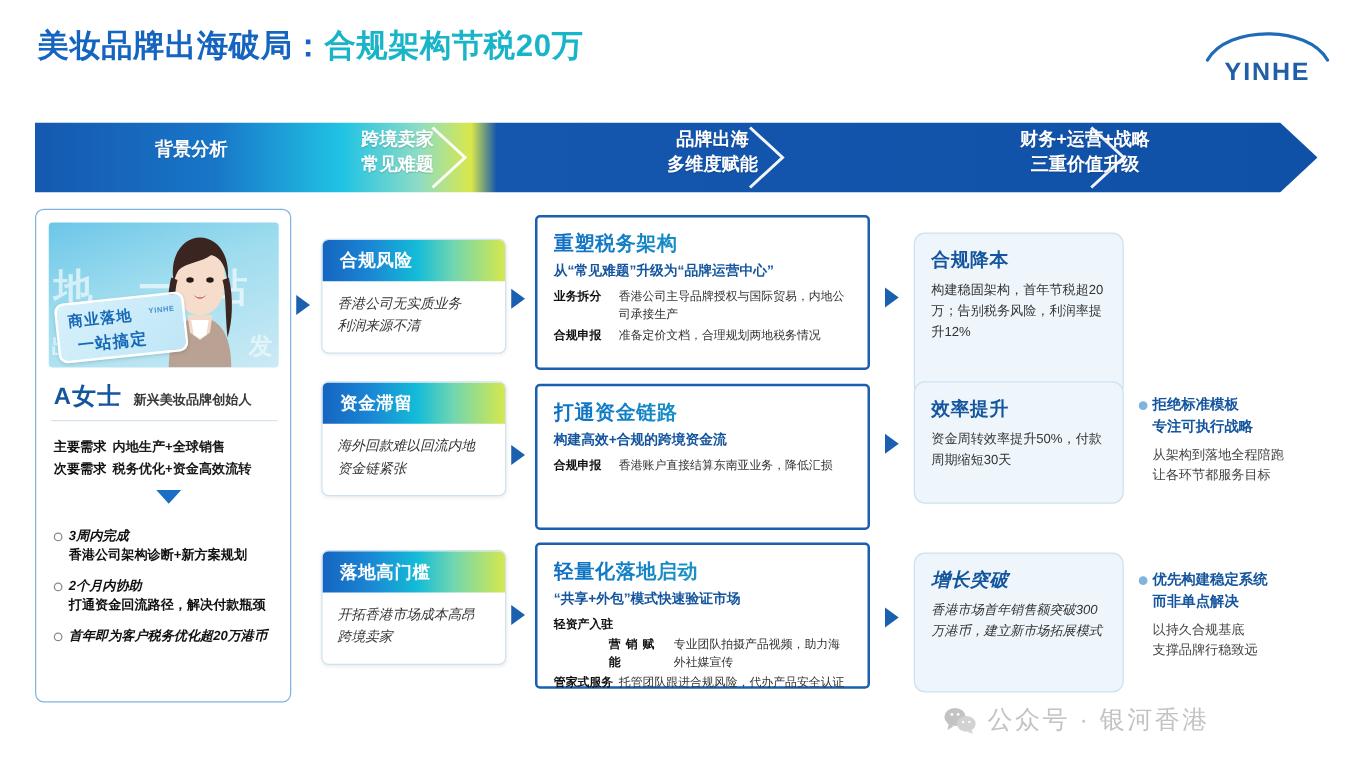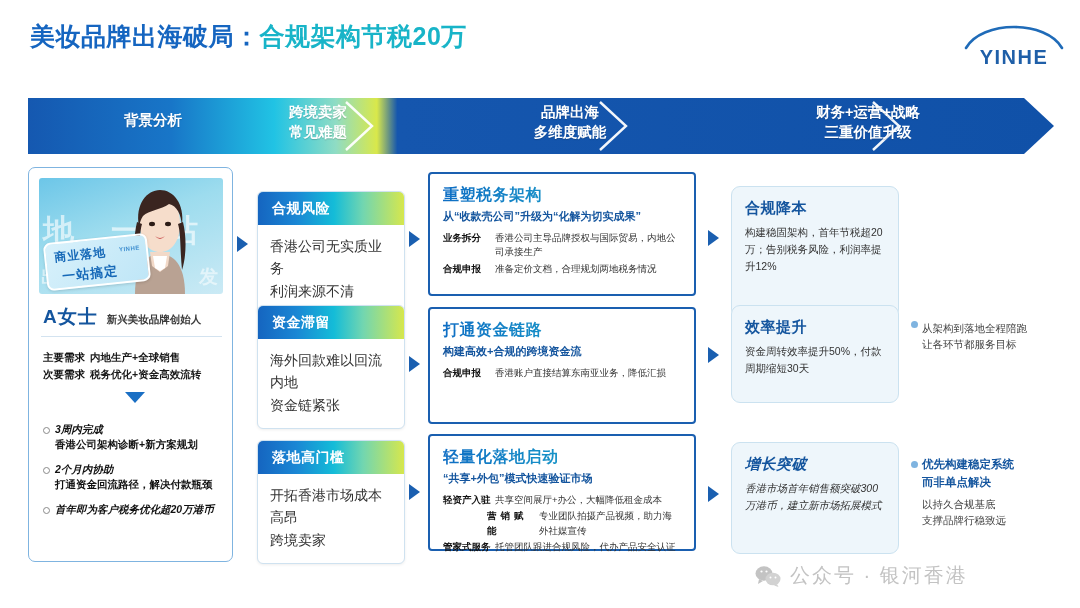--- a/index.html
+++ b/index.html
@@ -103,21 +103,21 @@
   .pain {
     position:absolute; left:257px; width:148px;
     border:1px solid #cfe2f0; border-radius:6px; background:#fff; overflow:hidden;
     box-shadow:0 1px 3px rgba(0,0,0,.07);
   }
   .pain-head {
     height:33px; display:flex; align-items:center; padding-left:14px;
     background:linear-gradient(90deg,#1565c0 0%,#1a86d4 26%,#14bcd8 52%,#72d6b0 72%,#d6e74d 100%);
     color:#fff; font-size:14px; font-weight:bold; letter-spacing:.5px;
   }
-  .pain-body { padding:10px 12px 12px 12px; font-size:14px; color:#333; line-height:1.6; }
+  .pain-body { padding:10px 12px 12px 12px; font-size:11px; color:#333; line-height:1.6;font-style:italic; }
   .pain-1 { top:191px; }
   .pain-2 { top:305px; }
   .pain-3 { top:440px; }
 
   
   .sol {
     position:absolute; left:428px; width:268px;
     border:2px solid #1a5fb0; border-radius:4px; background:#fff;
     padding:11px 13px 11px 13px;
   }
@@ -296,21 +296,21 @@
 资金链紧张</div>
   </div>
   <div class="pain pain-3">
     <div class="pain-head">落地高门槛</div>
     <div class="pain-body" style="white-space:pre-line;">开拓香港市场成本高昂
 跨境卖家</div>
   </div>
 
   <div class="sol sol-1">
     <div class="sol-title">重塑税务架构</div>
-    <div class="sol-sub">从“收款壳公司”升级为“化解为切实成果”</div>
+    <div class="sol-sub">从“常见难题”升级为“品牌运营中心”</div>
     <div class="sol-rows">
       <div class="sol-row">
         <span class="sol-k">业务拆分</span>
         <span class="sol-v">香港公司主导品牌授权与国际贸易，内地公司承接生产</span>
       </div>
       <div class="sol-row">
         <span class="sol-k">合规申报</span>
         <span class="sol-v">准备定价文档，合理规划两地税务情况</span>
       </div>
     </div>
@@ -326,21 +326,20 @@
       </div>
     </div>
   </div>
 
   <div class="sol sol-3">
     <div class="sol-title">轻量化落地启动</div>
     <div class="sol-sub">“共享+外包”模式快速验证市场</div>
     <div class="sol-rows">
       <div class="sol-row">
         <span class="sol-k">轻资产入驻</span>
-        <span class="sol-v">共享空间展厅+办公，大幅降低租金成本</span>
       </div>
       <div class="sol-row">
         <span class="sol-k spread">营销赋能</span>
         <span class="sol-v">专业团队拍摄产品视频，助力海外社媒宣传</span>
       </div>
       <div class="sol-row">
         <span class="sol-k">管家式服务</span>
         <span class="sol-v">托管团队跟进合规风险，代办产品安全认证</span>
       </div>
     </div>
@@ -354,20 +353,22 @@
     <div class="value-title">效率提升</div>
     <div class="value-desc">资金周转效率提升50%，付款周期缩短30天</div>
   </div>
   <div class="value value-3">
     <div class="value-title">增长突破</div>
     <div class="value-desc">香港市场首年销售额突破300万港币，建立新市场拓展模式</div>
   </div>
 
   <div class="princ princ-2">
     <div class="princ-dot"></div>
+    <div class="princ-head" style="white-space:pre-line;">拒绝标准模板
+专注可执行战略</div>
     <div class="princ-body" style="white-space:pre-line;">从架构到落地全程陪跑
 让各环节都服务目标</div>
   </div>
   <div class="princ princ-3">
     <div class="princ-dot"></div>
     <div class="princ-head" style="white-space:pre-line;">优先构建稳定系统
 而非单点解决</div>
     <div class="princ-body" style="white-space:pre-line;">以持久合规基底
 支撑品牌行稳致远</div>
   </div>

